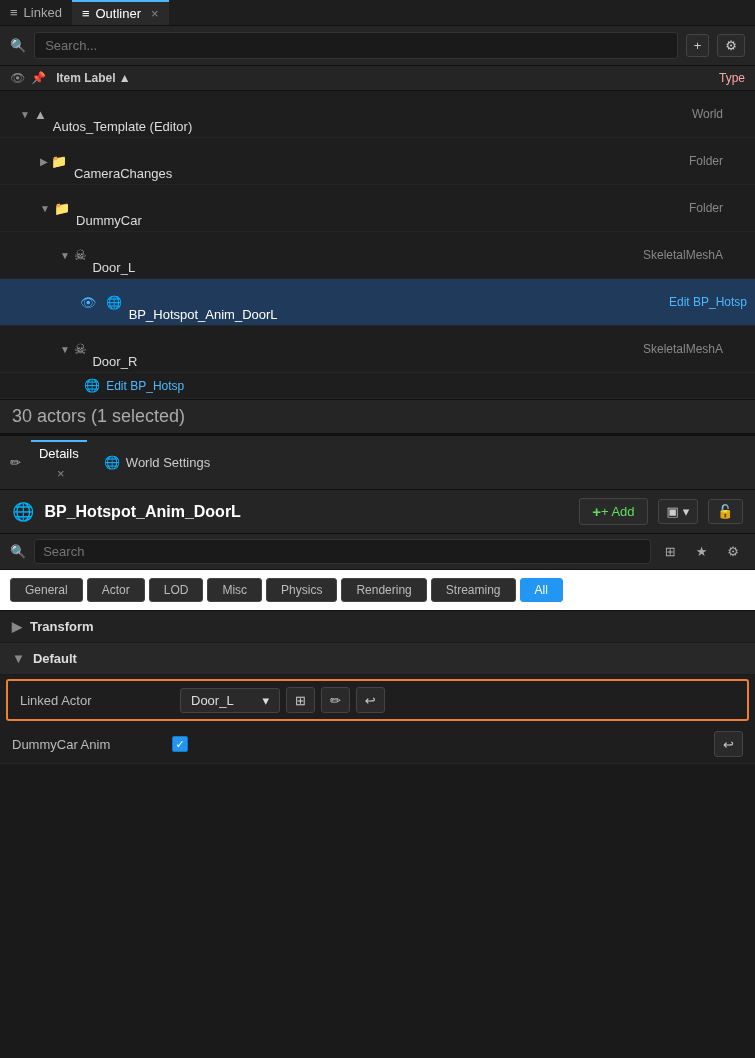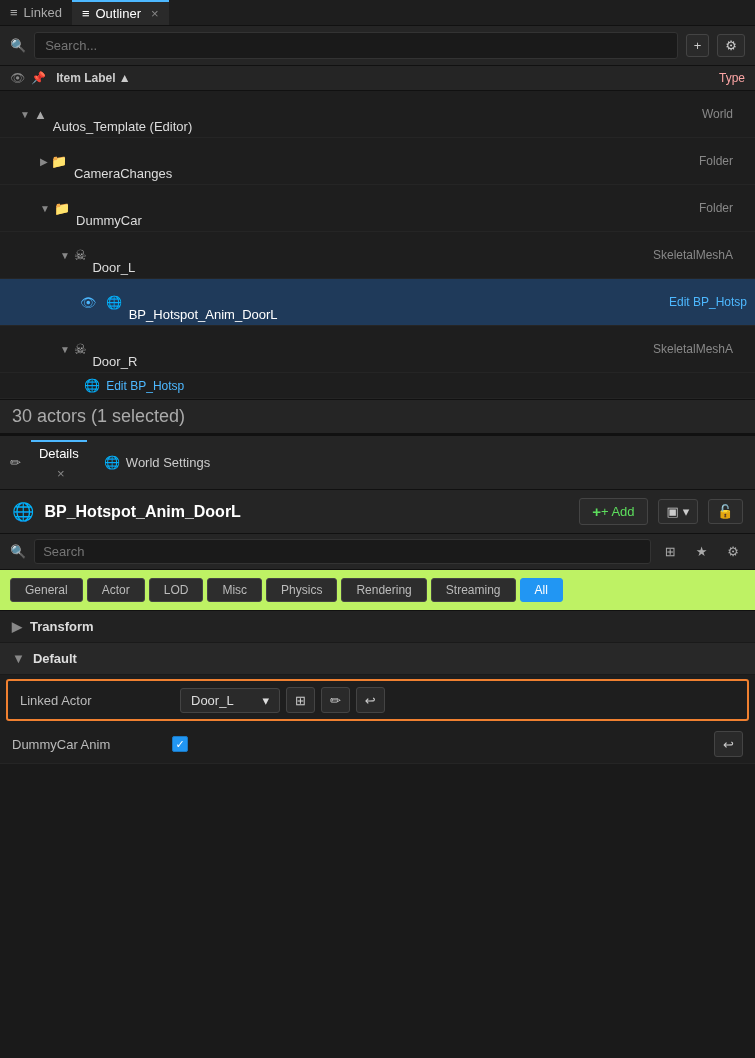--- a/index.html
+++ b/index.html
@@ -88,21 +88,21 @@
       align-items: center;
       padding: 3px 8px;
       border-bottom: 1px solid #252525;
       min-height: 26px;
       cursor: pointer;
       position: relative;
     }
     .tree-row.selected { background: #1f3a5a; }
     .tree-row .expand-arrow { color: #888; margin-right: 4px; font-size: 10px; }
     .tree-row .row-label { flex: 1; color: #ddd; margin-top: 25px; }
-    .tree-row .row-type { color: #888; font-size: 12px; margin-right: 14px; }
+    .tree-row .row-type { color: #888; font-size: 12px; margin-right: 24px; }
     .tree-row .row-edit-link { color: #4db8ff; font-size: 12px; cursor: pointer; }
     .tree-row .row-eye { color: #4db8ff; margin-right: 6px; }
 
     .status-bar {
       background: #252525;
       padding: 6px 12px;
       color: #aaa;
       font-size: 18px;
       border-top: 1px solid #111;
     }
@@ -203,21 +203,21 @@
       cursor: pointer;
       padding: 2px 6px;
     }
 
     
     .filter-tabs {
       display: flex;
       flex-wrap: wrap;
       gap: 4px;
       padding: 8px 10px;
-      background: #bef264;
+      background: #ffffff;
       border-bottom: 1px solid #111;
     }
     .filter-tab {
       background: #2d2d2d;
       border: 1px solid #444;
       color: #bbb;
       padding: 4px 14px;
       border-radius: 3px;
       cursor: pointer;
       font-size: 12px;

